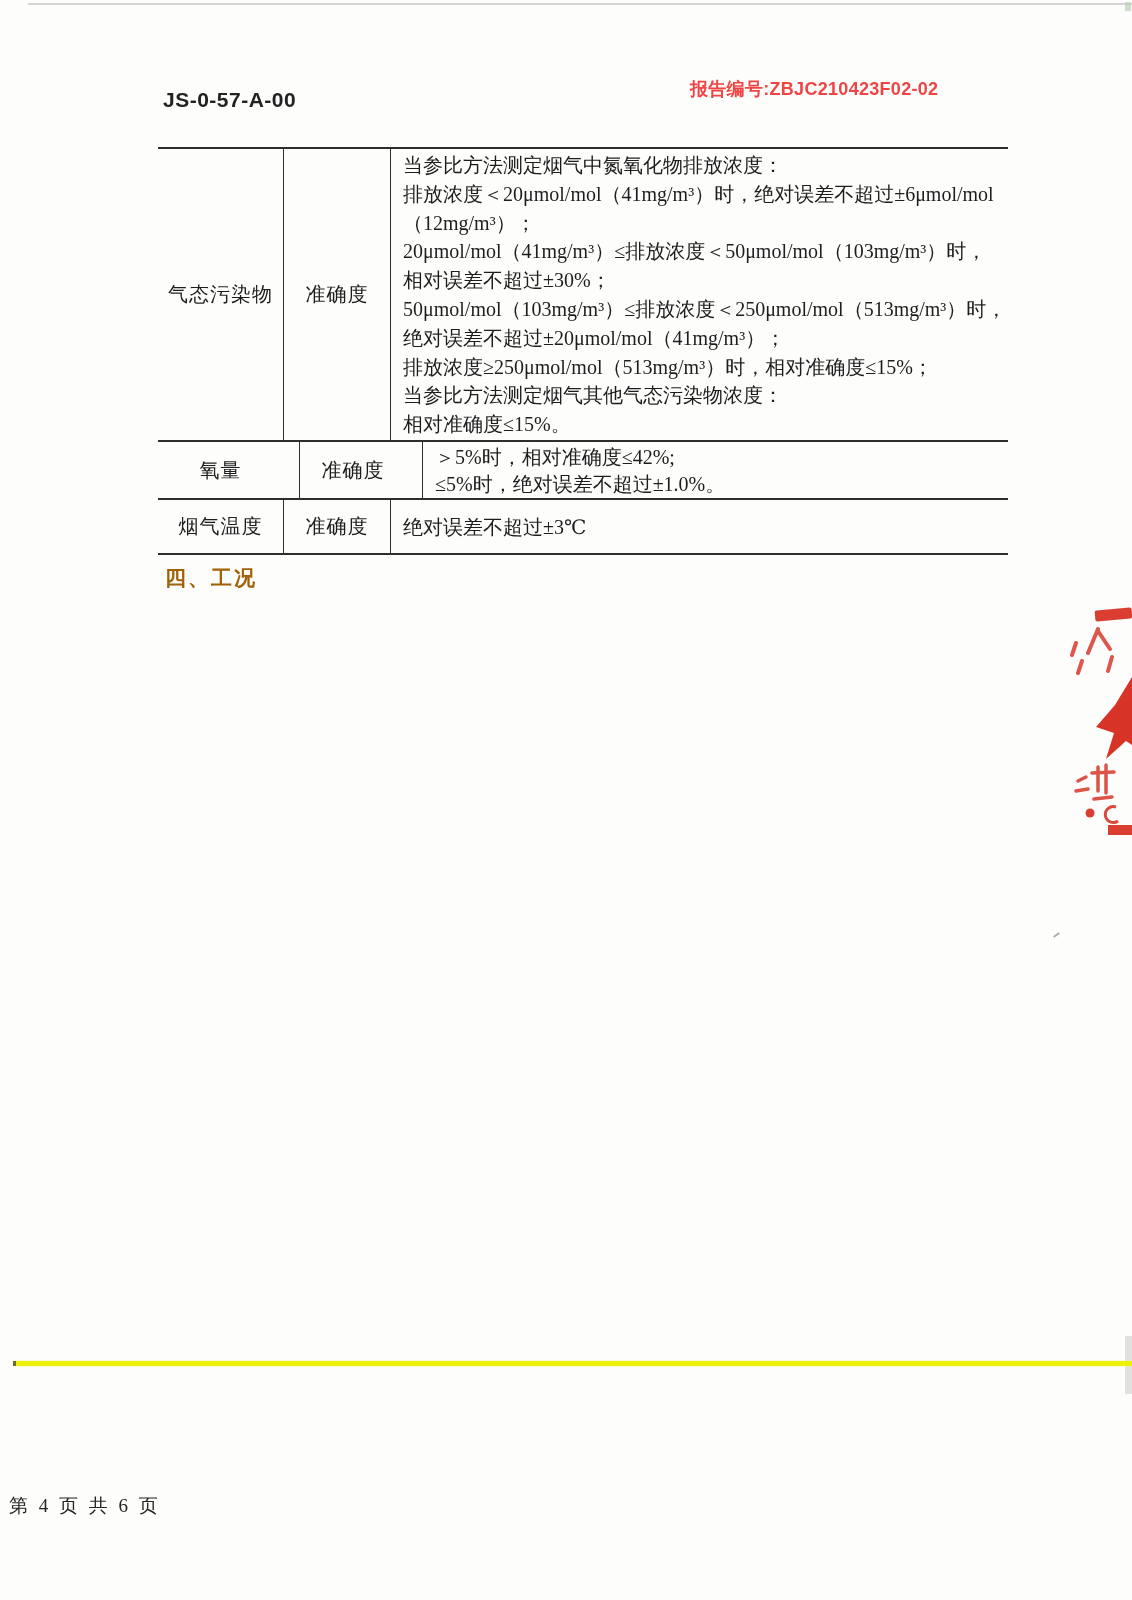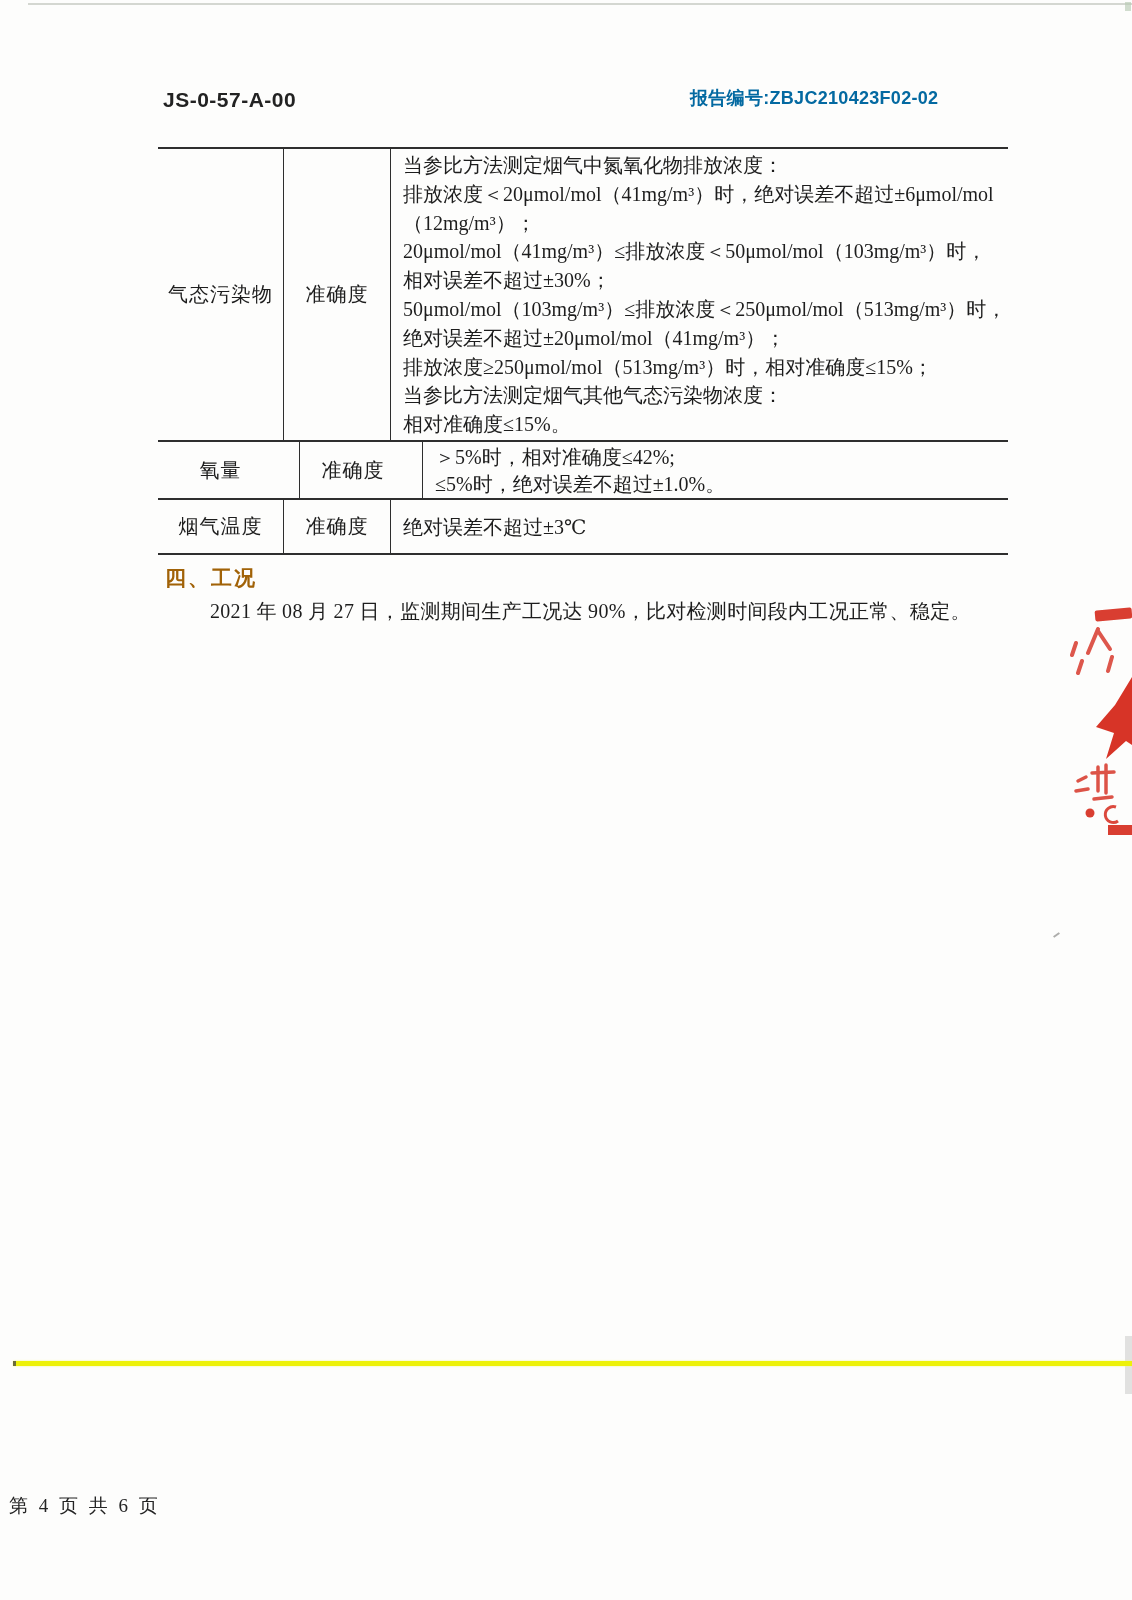--- a/index.html
+++ b/index.html
@@ -30,23 +30,23 @@
   .scan-edge-right{
     position:absolute;left:1125px;top:1336px;width:7px;height:58px;
     background:#dcdcda;opacity:.85;
   }
   .header-doc-code{
     position:absolute;left:163px;top:88px;
     font-family:"Liberation Sans","DejaVu Sans",sans-serif;
     font-weight:700;font-size:21px;letter-spacing:.5px;color:#222;
   }
   .header-report-no{
-    position:absolute;left:690px;top:86px;
+    position:absolute;left:690px;top:77px;
     font-family:"Liberation Sans","DejaVu Sans",sans-serif;
-    font-weight:700;font-size:18px;letter-spacing:.3px;color:#0369a1;
+    font-weight:700;font-size:18px;letter-spacing:.3px;color:#ef4444;
   }
   .tbl{
     position:absolute;left:158px;top:147px;width:850px;
     border-top:2px solid #2e2e2e;
   }
   .tbl-row{
     display:flex;flex-direction:row;align-items:stretch;
     border-bottom:2px solid #2e2e2e;
   }
   .cell-item{
@@ -143,21 +143,20 @@
       <div class="cell-item">烟气温度</div>
       <div class="cell-metric">准确度</div>
       <div class="cell-criteria">
         <div class="criteria-line">绝对误差不超过±3℃</div>
       </div>
     </div>
 
   </div>
 
   <div class="section-heading">四、工况</div>
-  <div class="section-paragraph">2021 年 08 月 27 日，监测期间生产工况达 90%，比对检测时间段内工况正常、稳定。</div>
 
   <div class="stamp">
     <svg width="64" height="252" viewBox="0 0 64 252" xmlns="http://www.w3.org/2000/svg">
       <rect x="27" y="24" width="37" height="11" rx="2" fill="#d5291b" opacity="0.9" transform="rotate(-5 45 30)"></rect>
       <g stroke="#d5291b" stroke-width="4" fill="none" opacity="0.78" stroke-linecap="round">
         <path d="M30 44 L20 68"></path>
         <path d="M30 46 L42 64"></path>
         <path d="M8 58 L4 70"></path>
         <path d="M14 76 L10 88"></path>
         <path d="M44 72 L40 86"></path>

